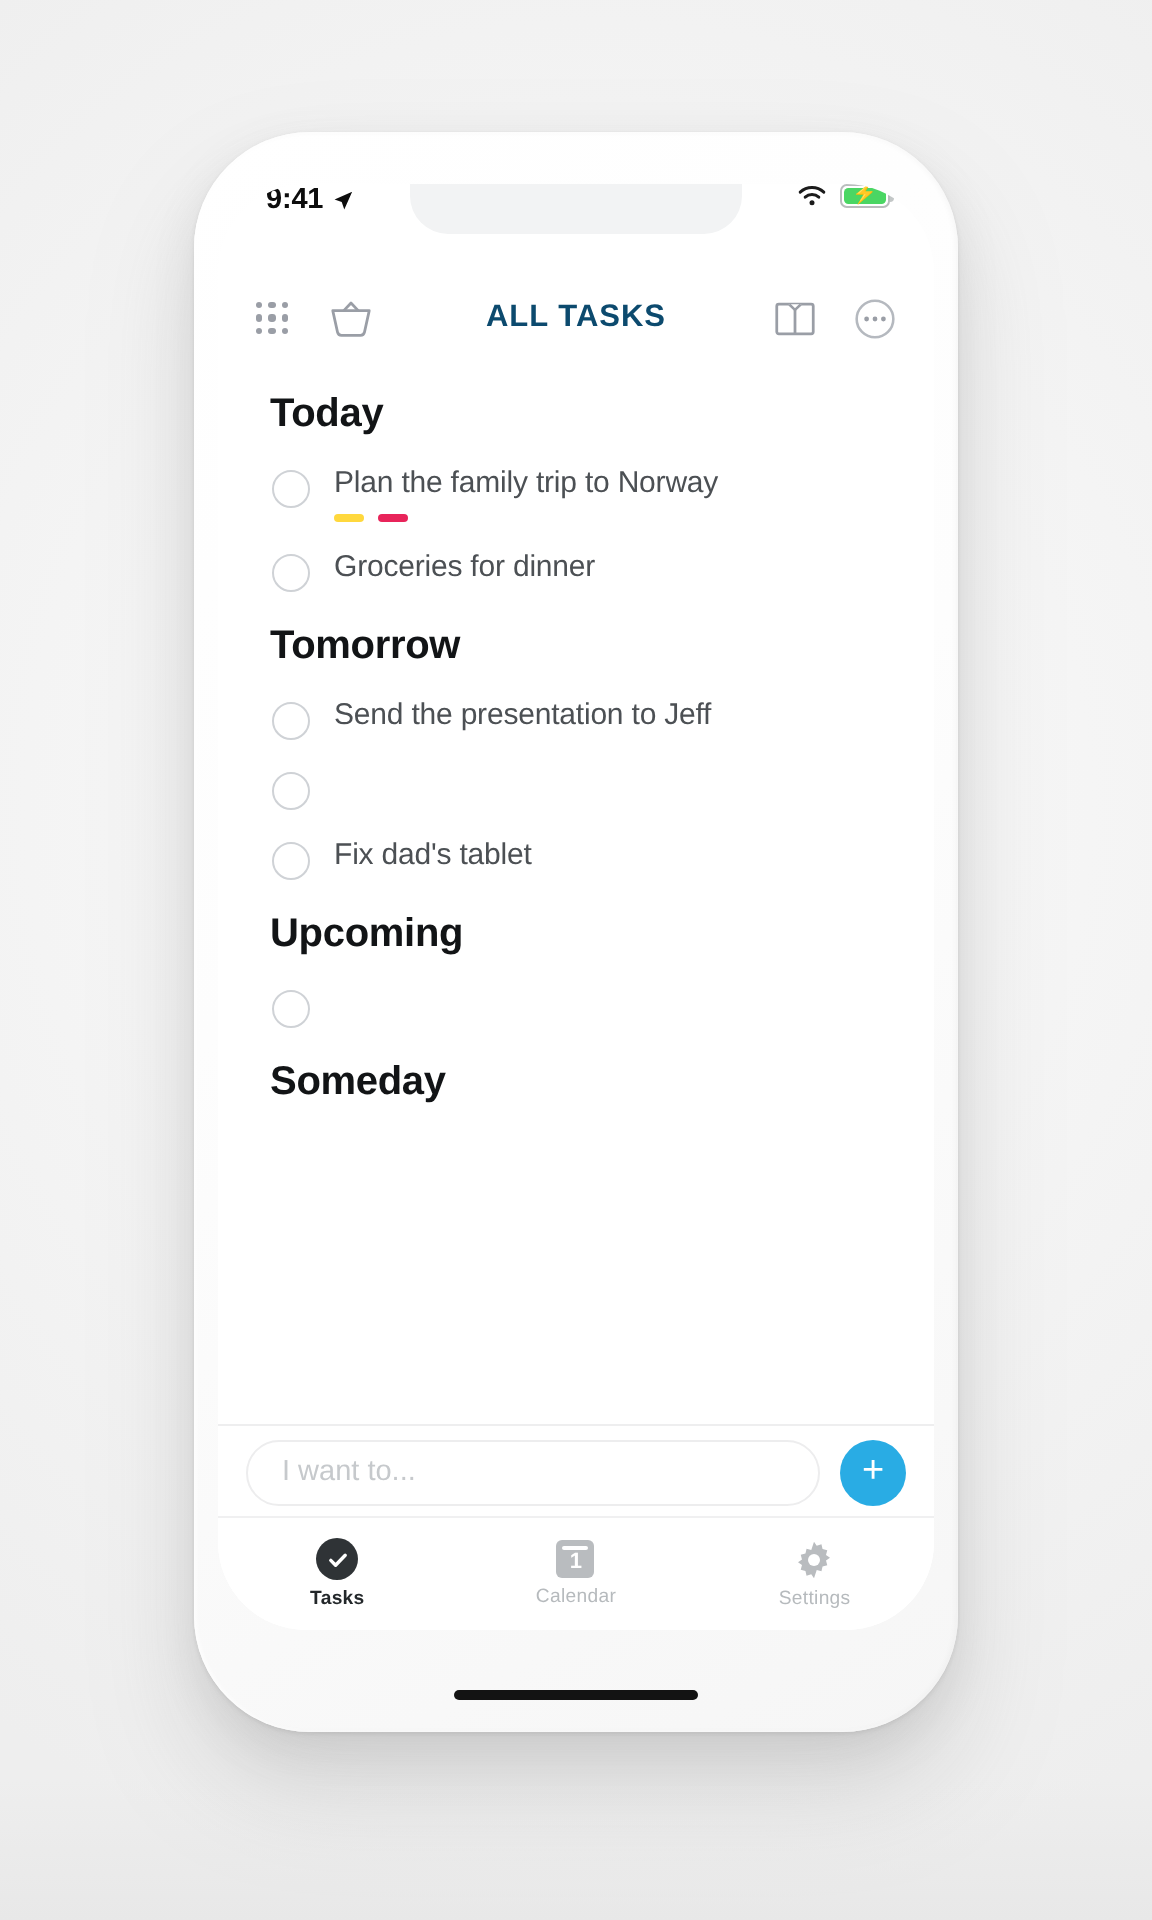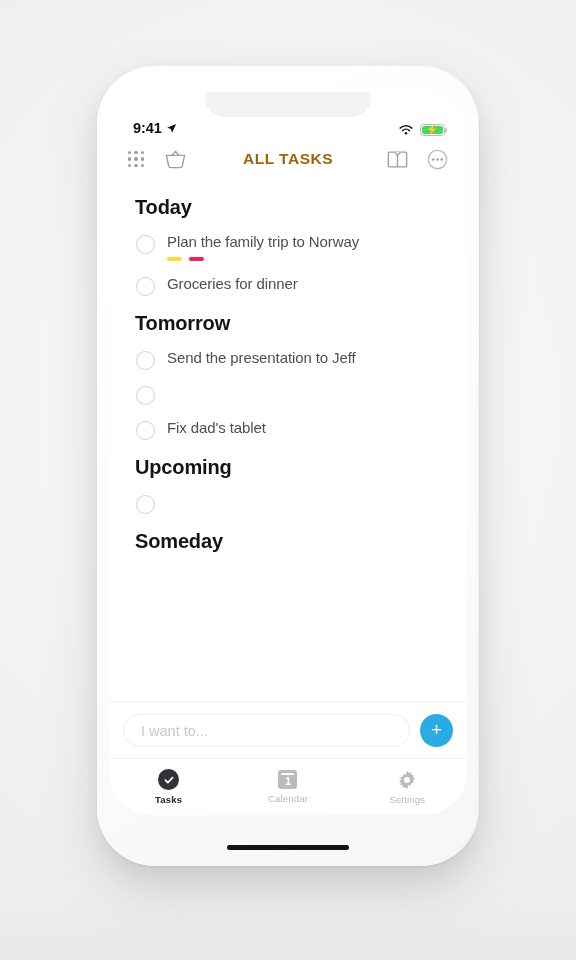--- a/index.html
+++ b/index.html
@@ -75,21 +75,21 @@
     border-radius: 0 0 19px 19px;
     z-index: 6;
   }
 
   
   #statusbar {
     position: absolute;
     top: 0; left: 0; right: 0;
     height: 44px;
     display: flex;
-    align-items: flex-end;
+    align-items: flex-start;
     justify-content: space-between;
     padding: 0 22px 0 24px;
     box-sizing: border-box;
     z-index: 7;
   }
   #status-time {
     font-size: 14.5px;
     font-weight: bold;
     color: #0d0d0d;
     letter-spacing: -0.1px;
@@ -134,21 +134,21 @@
     padding: 0 19px;
     box-sizing: border-box;
     z-index: 5;
   }
   .nav-left { display:flex; align-items:center; gap:20px; }
   .nav-right { display:flex; align-items:center; gap:19px; margin-left:auto; }
   #nav-title {
     position:absolute; left:0; right:0; text-align:center;
     font-size: 15.5px;
     font-weight: bold;
-    color: #a16207;
+    color: #0c4a6e;
     letter-spacing: .5px;
     pointer-events:none;
   }
   .nav-ico { display:block; }
 
   
   .grid-dots{
     display:grid;
     grid-template-columns: repeat(3, 3.4px);
     grid-template-rows: repeat(3, 3.4px);
@@ -198,21 +198,21 @@
     white-space: nowrap;
   }
   .tags { display:flex; gap: 7px; margin-top: 6px; }
   .tag { width: 15px; height: 4px; border-radius: 2px; display:block; }
 
   
   #inputbar {
     position: absolute;
     left: 0; right: 0;
     bottom: 56px;
-    height: 58px;
+    height: 47px;
     border-top: 1px solid #eeeeef;
     display: flex;
     align-items: center;
     gap: 10px;
     padding: 0 14px 0 14px;
     box-sizing: border-box;
     background: #fff;
     margin-top: 16px;
   }
   #task-input {

